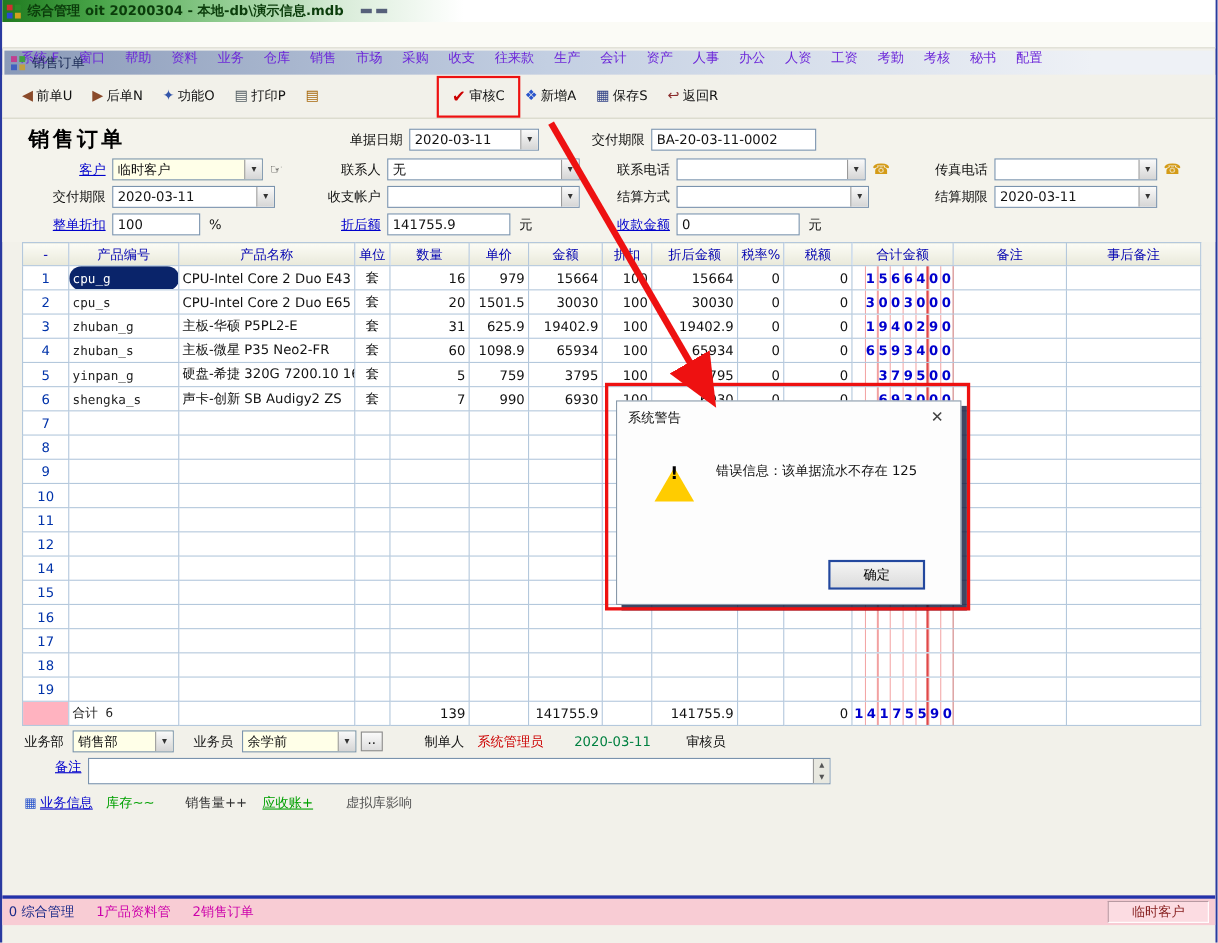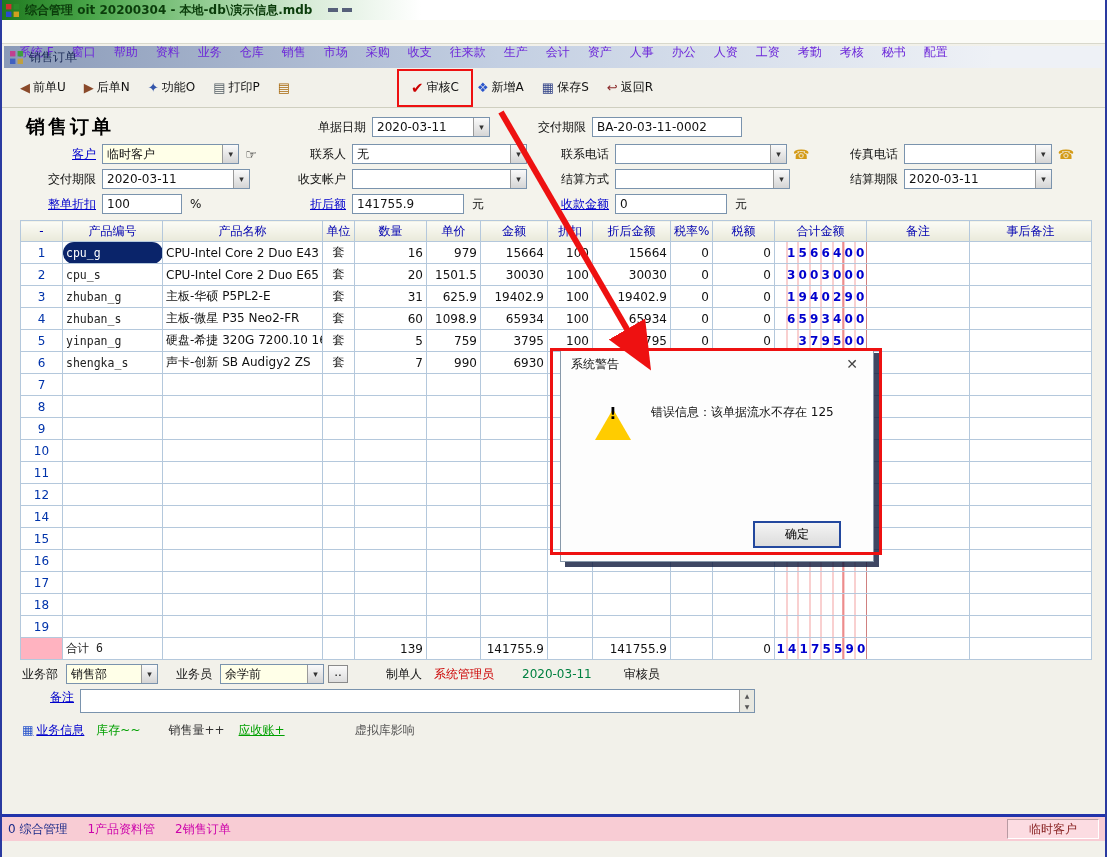--- a/index.html
+++ b/index.html
@@ -92,42 +92,42 @@
   .footer2 { display:flex; align-items:flex-start; padding-left:20px; height:30px; margin-top:2px; }
   .notebox { width:675px; height:24px; background:#fff; border:1px solid #7a93ad; display:flex; }
   .noteval { flex:1; }
   .spin { width:15px; border-left:1px solid #9a9a9a; background:#e8e8e0; display:flex; flex-direction:column;
     align-items:center; justify-content:space-between; font-size:6px; color:#555; padding:2px 0; }
   .linksrow { display:flex; align-items:center; height:22px; padding-left:20px; }
   .flink { cursor:pointer; }
   .flink.k0 { color:#0000cc; text-decoration:underline; margin-right:12px; }
   .flink.k1 { color:#00a000; margin-right:28px; }
   .flink.k2 { color:#333; margin-right:14px; }
-  .flink.k3 { color:#00a000; text-decoration:underline; margin-right:70px; }
+  .flink.k3 { color:#00a000; text-decoration:underline; margin-right:30px; }
   .flink.k4 { color:#555; }
   .licon { color:#2a55cc; margin-right:3px; }
 
   
   .statusbar { display:flex; gap:6px; margin:6px 4px 0 8px; }
   .spanel { height:24px; background:#e2ece6; border:1px solid; border-color:#97a79f #ffffff #ffffff #97a79f;
     display:flex; align-items:center; padding-left:8px; white-space:nowrap; overflow:hidden; }
   .sp1 { width:672px; }
   .sp2 { width:415px; }
 
   
   .taskbar { position:absolute; left:0; right:0; bottom:16px; height:27px; background:#f8ccd4;
     border-top:3px solid #2233aa; display:flex; align-items:center; padding:0 6px; gap:20px; }
   .taskbar .tab { cursor:pointer; }
   .taskbar .t0 { color:#1a2a88; }
   .taskbar .t1, .taskbar .t2 { color:#cc00aa; }
   .tk-right { margin-left:auto; width:92px; height:20px; background:#fcdce2; border:1px solid;
     border-color:#b89aa2 #fff #fff #b89aa2; color:#882222; text-align:center; line-height:18px; }
 
   
-  .dialog { position:absolute; left:558px; top:348px; width:314px; height:214px; background:#fdfdfd;
+  .dialog { position:absolute; left:558px; top:364px; width:314px; height:186px; background:#fdfdfd;
     border:1px solid #8899aa; box-shadow:5px 5px 0 rgba(15,25,60,0.8); z-index:40; }
   .dlg-title { height:30px; display:flex; align-items:center; padding:0 10px; color:#111; }
   .dlg-close { margin-left:auto; width:22px; text-align:center; color:#444; font-size:14px; cursor:pointer; }
   .dlg-body { display:flex; align-items:center; gap:20px; padding:16px 16px 0 34px; }
   .warn-wrap { position:relative; width:36px; height:32px; flex:0 0 auto; }
   .warn-tri { width:0; height:0; border-left:18px solid transparent; border-right:18px solid transparent;
     border-bottom:31px solid #ffcc00; }
   .warn-bang { position:absolute; left:0; right:0; top:9px; text-align:center; font-weight:bold; font-size:16px; color:#000; }
   .dlg-msg { padding-top:2px; }
   .dlg-footer { position:absolute; right:32px; bottom:13px; }

